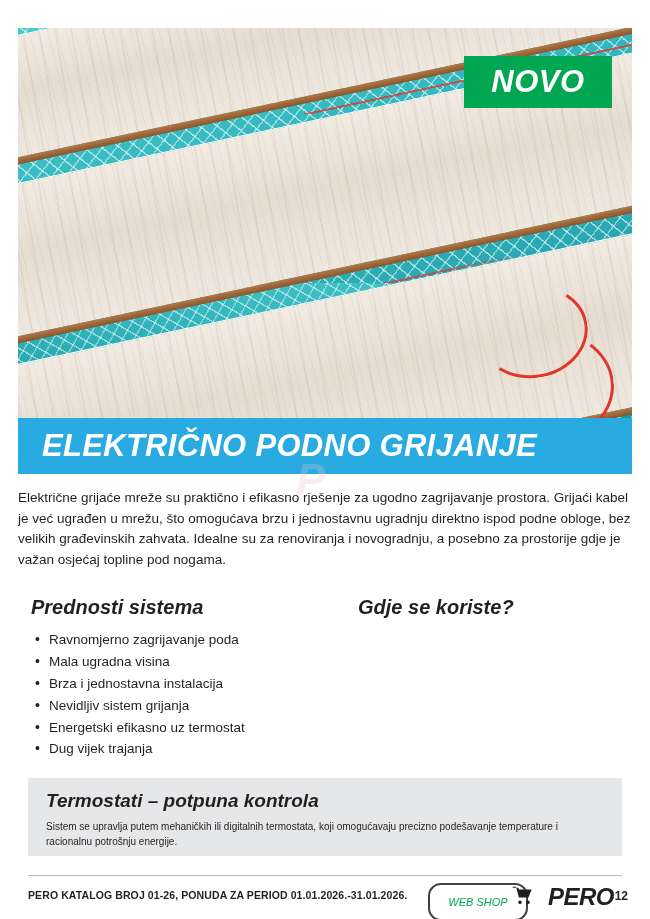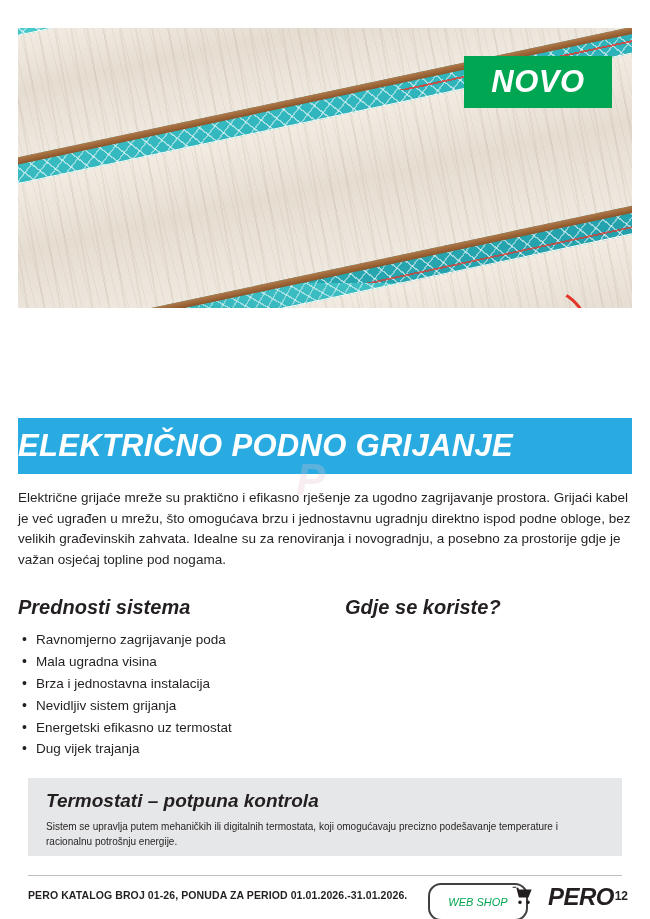--- a/index.html
+++ b/index.html
@@ -12,21 +12,21 @@
   .page {
     position: relative;
     width: 650px; height: 919px;
     background: #ffffff;
   }
 
   
   .hero {
     position: absolute;
     left: 18px; top: 28px;
-    width: 614px; height: 280px;
+    width: 614px; height: 390px;
     overflow: hidden;
     background: #3ac3c6;
     padding-left: 6px;
   }
   
   .hero-mesh {
     position: absolute; inset: 0;
     background:
       repeating-linear-gradient(38deg, rgba(255,255,255,.55) 0 1.5px, rgba(255,255,255,0) 1.5px 11px),
       repeating-linear-gradient(-52deg, rgba(255,255,255,.45) 0 1.5px, rgba(255,255,255,0) 1.5px 11px),
@@ -96,20 +96,21 @@
     letter-spacing: .5px;
   }
 
   
   .title-bar {
     position: absolute;
     left: 18px; top: 418px;
     width: 614px; height: 56px;
     background: #29abe2;
     display: flex; align-items: center;
+    padding-left: 24px;
   }
   .title-bar span {
     color: #ffffff;
     font-size: 31px;
     font-weight: bold;
     font-style: italic;
     letter-spacing: .3px;
   }
 
   
@@ -126,21 +127,21 @@
     font-size: 13.5px;
     line-height: 1.52;
     color: #231f20;
   }
 
   .cols {
     display: flex;
     gap: 40px;
     margin-top: 26px;
   }
-  .col { width: 287px; }
+  .col { width: 287px; margin-left: 13px; }
   .col h3 {
     font-size: 20px;
     font-weight: bold;
     font-style: italic;
     color: #231f20;
     margin-bottom: 10px;
   }
   .col ul { list-style: none; }
   .col li {
     position: relative;

